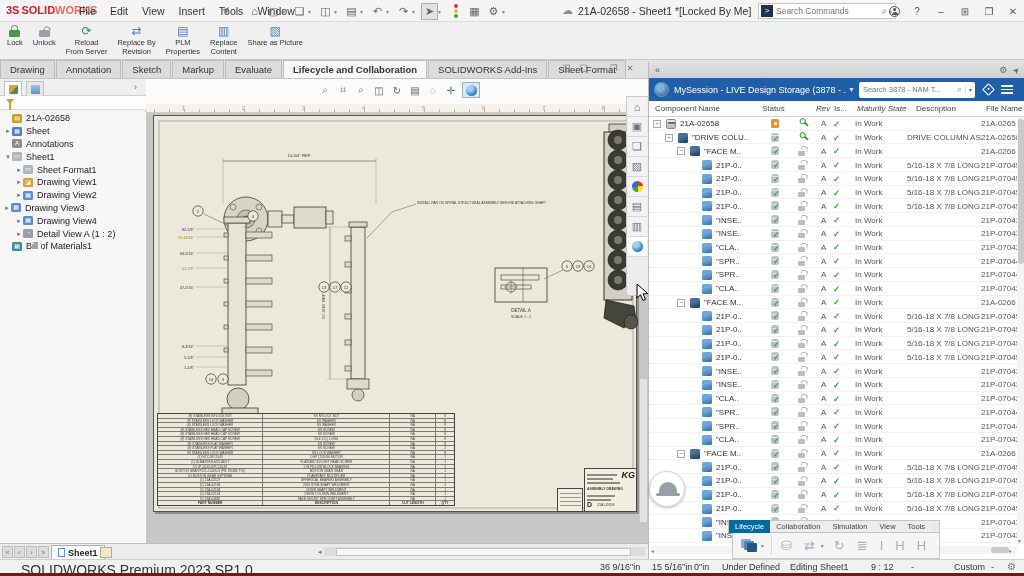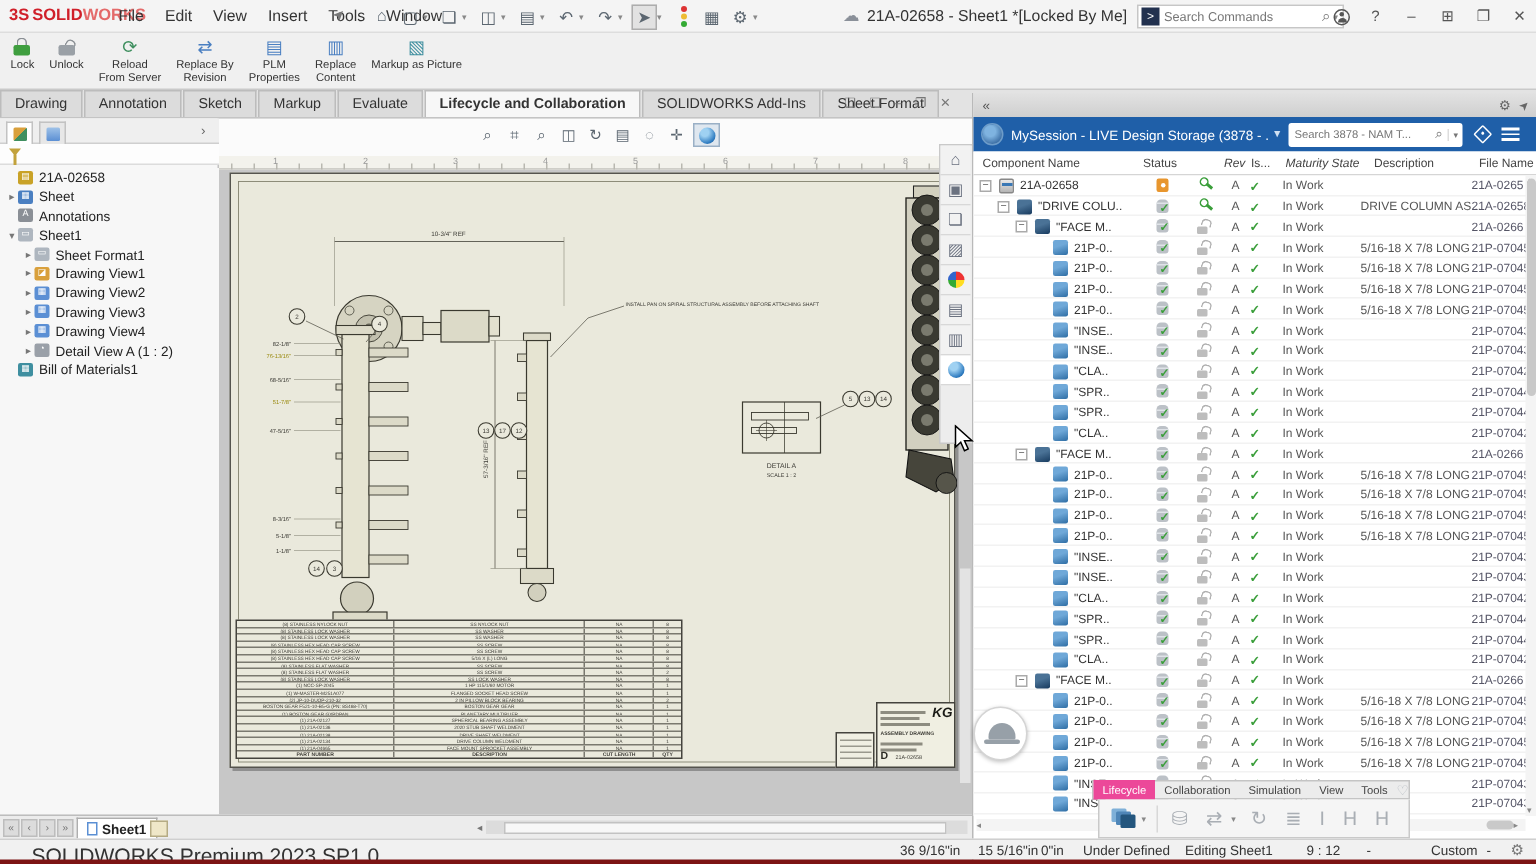--- a/index.html
+++ b/index.html
@@ -156,21 +156,21 @@
 
   
   #helmet { left:649px; top:471px; width:36px; height:36px; background:#fff; border:1px solid #d4d4d4; border-radius:50%; box-shadow:0 1px 3px rgba(0,0,0,.25); }
   #helmet .dome { position:absolute; left:9px; top:10px; width:18px; height:11px; background:#97a0a8; border-radius:9px 9px 1px 1px; }
   #helmet .brim { position:absolute; left:6px; top:21px; width:24px; height:3px; background:#97a0a8; border-radius:2px; }
 
   
   #actionbar { left:728px; top:520px; width:212px; height:39px; }
   #ab-tabs { position:absolute; left:0; top:0; width:212px; height:13px; background:#ececec; border:1px solid #c4c4c4; display:flex; align-items:center; }
   .ab-tab { font-size:7.5px; color:#444; padding:0 6px; height:13px; line-height:13px; white-space:nowrap; }
-  .ab-tab.active { background:#ec4899; color:#fff; }
+  .ab-tab.active { background:#0369a1; color:#fff; }
   #ab-heart { margin-left:auto; margin-right:4px; color:#b9bec4; font-size:9px; }
   #ab-icons { position:absolute; left:4px; top:13px; width:208px; height:26px; background:#f5f5f5; border:1px solid #c9c9c9; border-top:none; display:flex; align-items:center; }
   .ab-ic { font-size:13px; color:#a9aeb4; margin:0 6px; }
   .ab-stack { width:16px; height:13px; margin:0 4px 0 8px; position:relative; }
   .ab-stack i { position:absolute; width:10px; height:9px; border-radius:1px; display:block; }
   .ab-stack i:nth-child(1){ left:0; top:0; background:#7fb0d8; }
   .ab-stack i:nth-child(2){ left:3px; top:2px; background:#4f86b8; }
   .ab-stack i:nth-child(3){ left:6px; top:4px; background:#24567e; }
   .ab-car { font-size:6px; color:#888; margin-right:4px; }
   .ab-sep { width:1px; height:18px; background:#d8d8d8; margin:0 3px; }
@@ -319,21 +319,21 @@
         <div class="cmd-lbl">PLM
 Properties</div>
       </div>
       <div class="cmd-btn">
         <div class="cmd-ic" style="color: rgb(74, 127, 193);">▥</div>
         <div class="cmd-lbl">Replace
 Content</div>
       </div>
       <div class="cmd-btn">
         <div class="cmd-ic" style="color: rgb(63, 143, 159);">▧</div>
-        <div class="cmd-lbl">Markup as Picture</div>
+        <div class="cmd-lbl">Share as Picture</div>
       </div>
     </div>
 
   <div class="abs" id="ribbontabs">
       <div class="rtab">Drawing</div>
       <div class="rtab">Annotation</div>
       <div class="rtab">Sketch</div>
       <div class="rtab">Markup</div>
       <div class="rtab">Evaluate</div>
       <div class="rtab active">Lifecycle and Collaboration</div>
@@ -390,21 +390,21 @@
         <div class="tree-row" style="padding-left: 15px;">
           <span class="tr-arrow">▸</span>
           <span class="tr-ic" style="background: rgb(217, 160, 60);">◪</span>
           <span>Drawing View1</span>
         </div>
         <div class="tree-row" style="padding-left: 15px;">
           <span class="tr-arrow">▸</span>
           <span class="tr-ic" style="background: rgb(91, 143, 212);">▦</span>
           <span>Drawing View2</span>
         </div>
-        <div class="tree-row" style="padding-left: 15px;">
+        <div class="tree-row" style="padding-left: 3px;">
           <span class="tr-arrow">▸</span>
           <span class="tr-ic" style="background: rgb(91, 143, 212);">▦</span>
           <span>Drawing View3</span>
         </div>
         <div class="tree-row" style="padding-left: 15px;">
           <span class="tr-arrow">▸</span>
           <span class="tr-ic" style="background: rgb(91, 143, 212);">▦</span>
           <span>Drawing View4</span>
         </div>
         <div class="tree-row" style="padding-left: 15px;">

